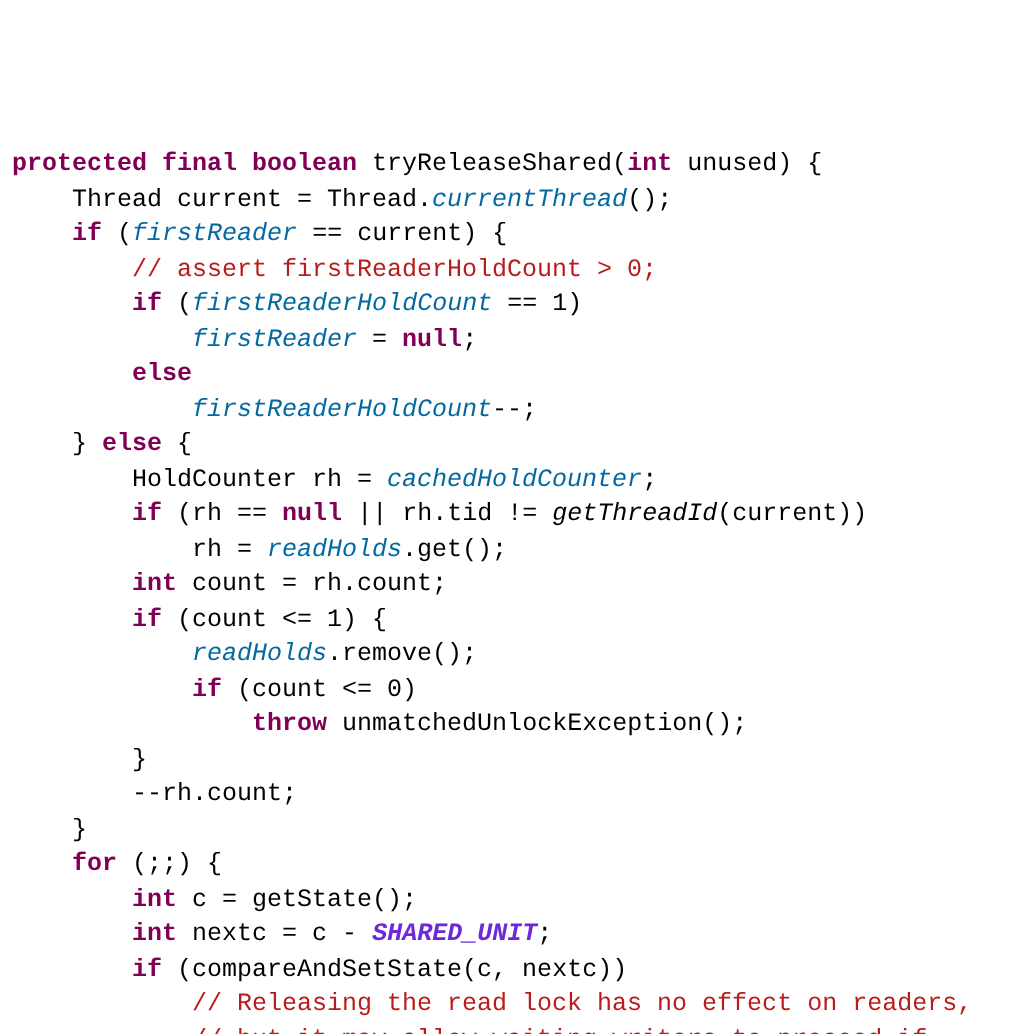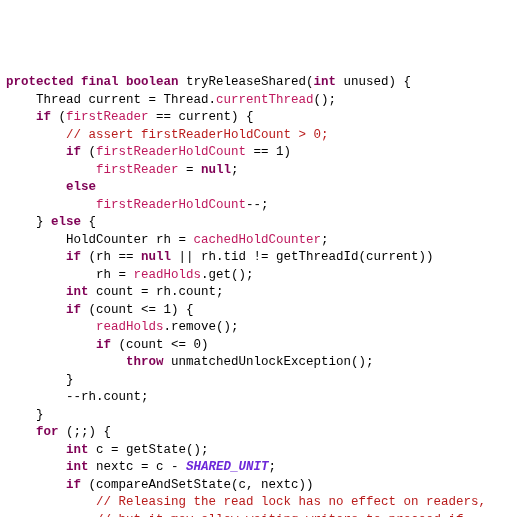--- a/index.html
+++ b/index.html
@@ -9,22 +9,22 @@
     font-size: 12.5px;
     line-height: 17.5px;
     background: #ffffff;
     color: #000000;
     white-space: pre;
     width: 514px;
     box-sizing: border-box;
   }
   .kw   { color: #7f0055; font-weight: bold; }
   .cm   { color: #b91c1c; }
-  .st   { color: #be185d; }
-  .fn   { }
+  .st   { color: #0369a1; font-style: italic; }
+  .fn   { font-style: italic; }
   .cn   { color: #6d28d9; font-style: italic; font-weight: bold; }
   .line { display: block; }
 </style>
 </head>
 <body>
 
 
 
 <div id="code"><span class="line"><span class="kw">protected final boolean</span><span> tryReleaseShared(</span><span class="kw">int</span><span> unused) {</span></span><span class="line"><span>    Thread current = Thread.</span><span class="st">currentThread</span><span>();</span></span><span class="line"><span>    </span><span class="kw">if</span><span> (</span><span class="st">firstReader</span><span> == current) {</span></span><span class="line"><span>        </span><span class="cm">// assert firstReaderHoldCount &gt; 0;</span></span><span class="line"><span>        </span><span class="kw">if</span><span> (</span><span class="st">firstReaderHoldCount</span><span> == 1)</span></span><span class="line"><span>            </span><span class="st">firstReader</span><span> = </span><span class="kw">null</span><span>;</span></span><span class="line"><span>        </span><span class="kw">else</span></span><span class="line"><span>            </span><span class="st">firstReaderHoldCount</span><span>--;</span></span><span class="line"><span>    } </span><span class="kw">else</span><span> {</span></span><span class="line"><span>        HoldCounter rh = </span><span class="st">cachedHoldCounter</span><span>;</span></span><span class="line"><span>        </span><span class="kw">if</span><span> (rh == </span><span class="kw">null</span><span> || rh.tid != </span><span class="fn">getThreadId</span><span>(current))</span></span><span class="line"><span>            rh = </span><span class="st">readHolds</span><span>.get();</span></span><span class="line"><span>        </span><span class="kw">int</span><span> count = rh.count;</span></span><span class="line"><span>        </span><span class="kw">if</span><span> (count &lt;= 1) {</span></span><span class="line"><span>            </span><span class="st">readHolds</span><span>.remove();</span></span><span class="line"><span>            </span><span class="kw">if</span><span> (count &lt;= 0)</span></span><span class="line"><span>                </span><span class="kw">throw</span><span> unmatchedUnlockException();</span></span><span class="line"><span>        }</span></span><span class="line"><span>        --rh.count;</span></span><span class="line"><span>    }</span></span><span class="line"><span>    </span><span class="kw">for</span><span> (;;) {</span></span><span class="line"><span>        </span><span class="kw">int</span><span> c = getState();</span></span><span class="line"><span>        </span><span class="kw">int</span><span> nextc = c - </span><span class="cn">SHARED_UNIT</span><span>;</span></span><span class="line"><span>        </span><span class="kw">if</span><span> (compareAndSetState(c, nextc))</span></span><span class="line"><span>            </span><span class="cm">// Releasing the read lock has no effect on readers,</span></span><span class="line"><span>            </span><span class="cm">// but it may allow waiting writers to proceed if</span></span></div>
 

